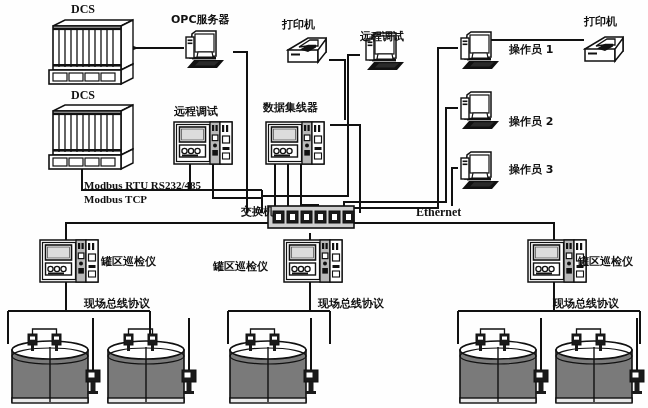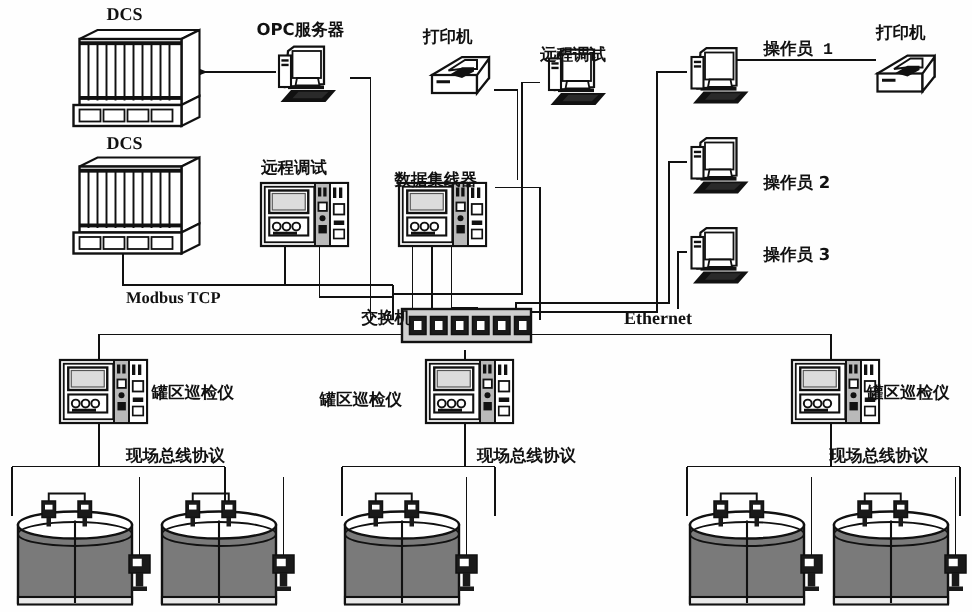--- a/index.html
+++ b/index.html
@@ -277,27 +277,28 @@
   </g>
 </svg>
 
 <div class="lbl lbl-en" style="left:71px;top:2px;">DCS</div>
 <div class="lbl lbl-en" style="left:71px;top:88px;">DCS</div>
 <div class="lbl lbl-cn" style="left:171px;top:12px;">OPC服务器</div>
 <div class="lbl lbl-cn" style="left:282px;top:17px;">打印机</div>
 <div class="lbl lbl-cn" style="left:360px;top:13px;margin-top:16px;">远程调试</div>
 <div class="lbl lbl-cn" style="left:584px;top:14px;">打印机</div>
 
-<div class="lbl lbl-cn" style="left:509px;top:25px;font-family:Liberation Mono, monospace;">操作员 1</div>
+<div class="lbl lbl-cn" style="left:509px;top:42px;">操作员 1</div>
 <div class="lbl lbl-cn" style="left:509px;top:114px;">操作员 2</div>
 <div class="lbl lbl-cn" style="left:509px;top:162px;text-align:center;">操作员 3</div>
 
 <div class="lbl lbl-cn" style="left:174px;top:104px;">远程调试</div>
-<div class="lbl lbl-cn" style="left:263px;top:112px;text-align:center;">数据集线器</div>
-
+<div class="lbl lbl-cn" style="left:263px;top:100px;text-align:center;">数据集线器</div>
+
+<div class="lbl lbl-mono" style="left:84px;top:179px;">Modbus RTU RS232/485</div>
 <div class="lbl lbl-mono" style="left:84px;top:193px;">Modbus TCP</div>
 
 <div class="lbl lbl-cn" style="left:241px;top:204px;">交换机</div>
 <div class="lbl lbl-en" style="left:416px;top:205px;">Ethernet</div>
 
 <div class="lbl lbl-cn" style="left:101px;top:254px;">罐区巡检仪</div>
 <div class="lbl lbl-cn" style="left:213px;top:259px;">罐区巡检仪</div>
 <div class="lbl lbl-cn" style="left:578px;top:254px;">罐区巡检仪</div>
 
 <div class="lbl lbl-cn" style="left:84px;top:296px;">现场总线协议</div>

